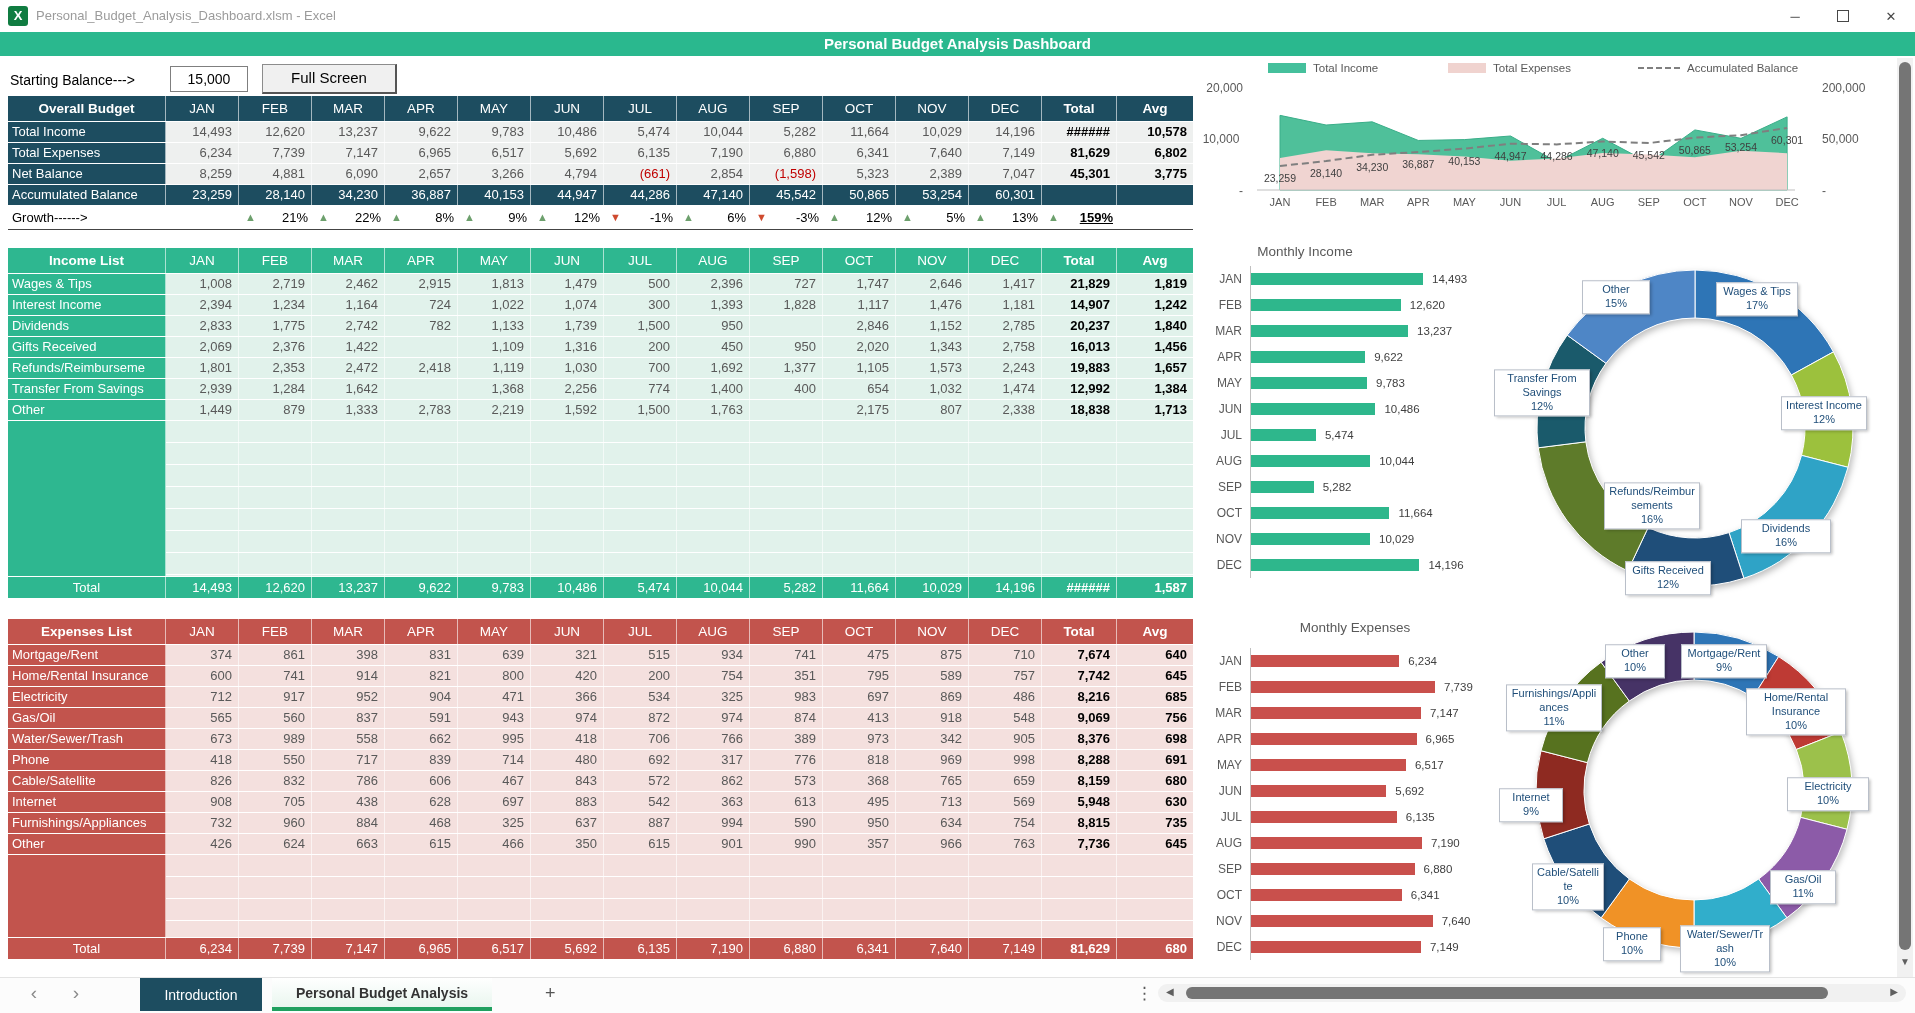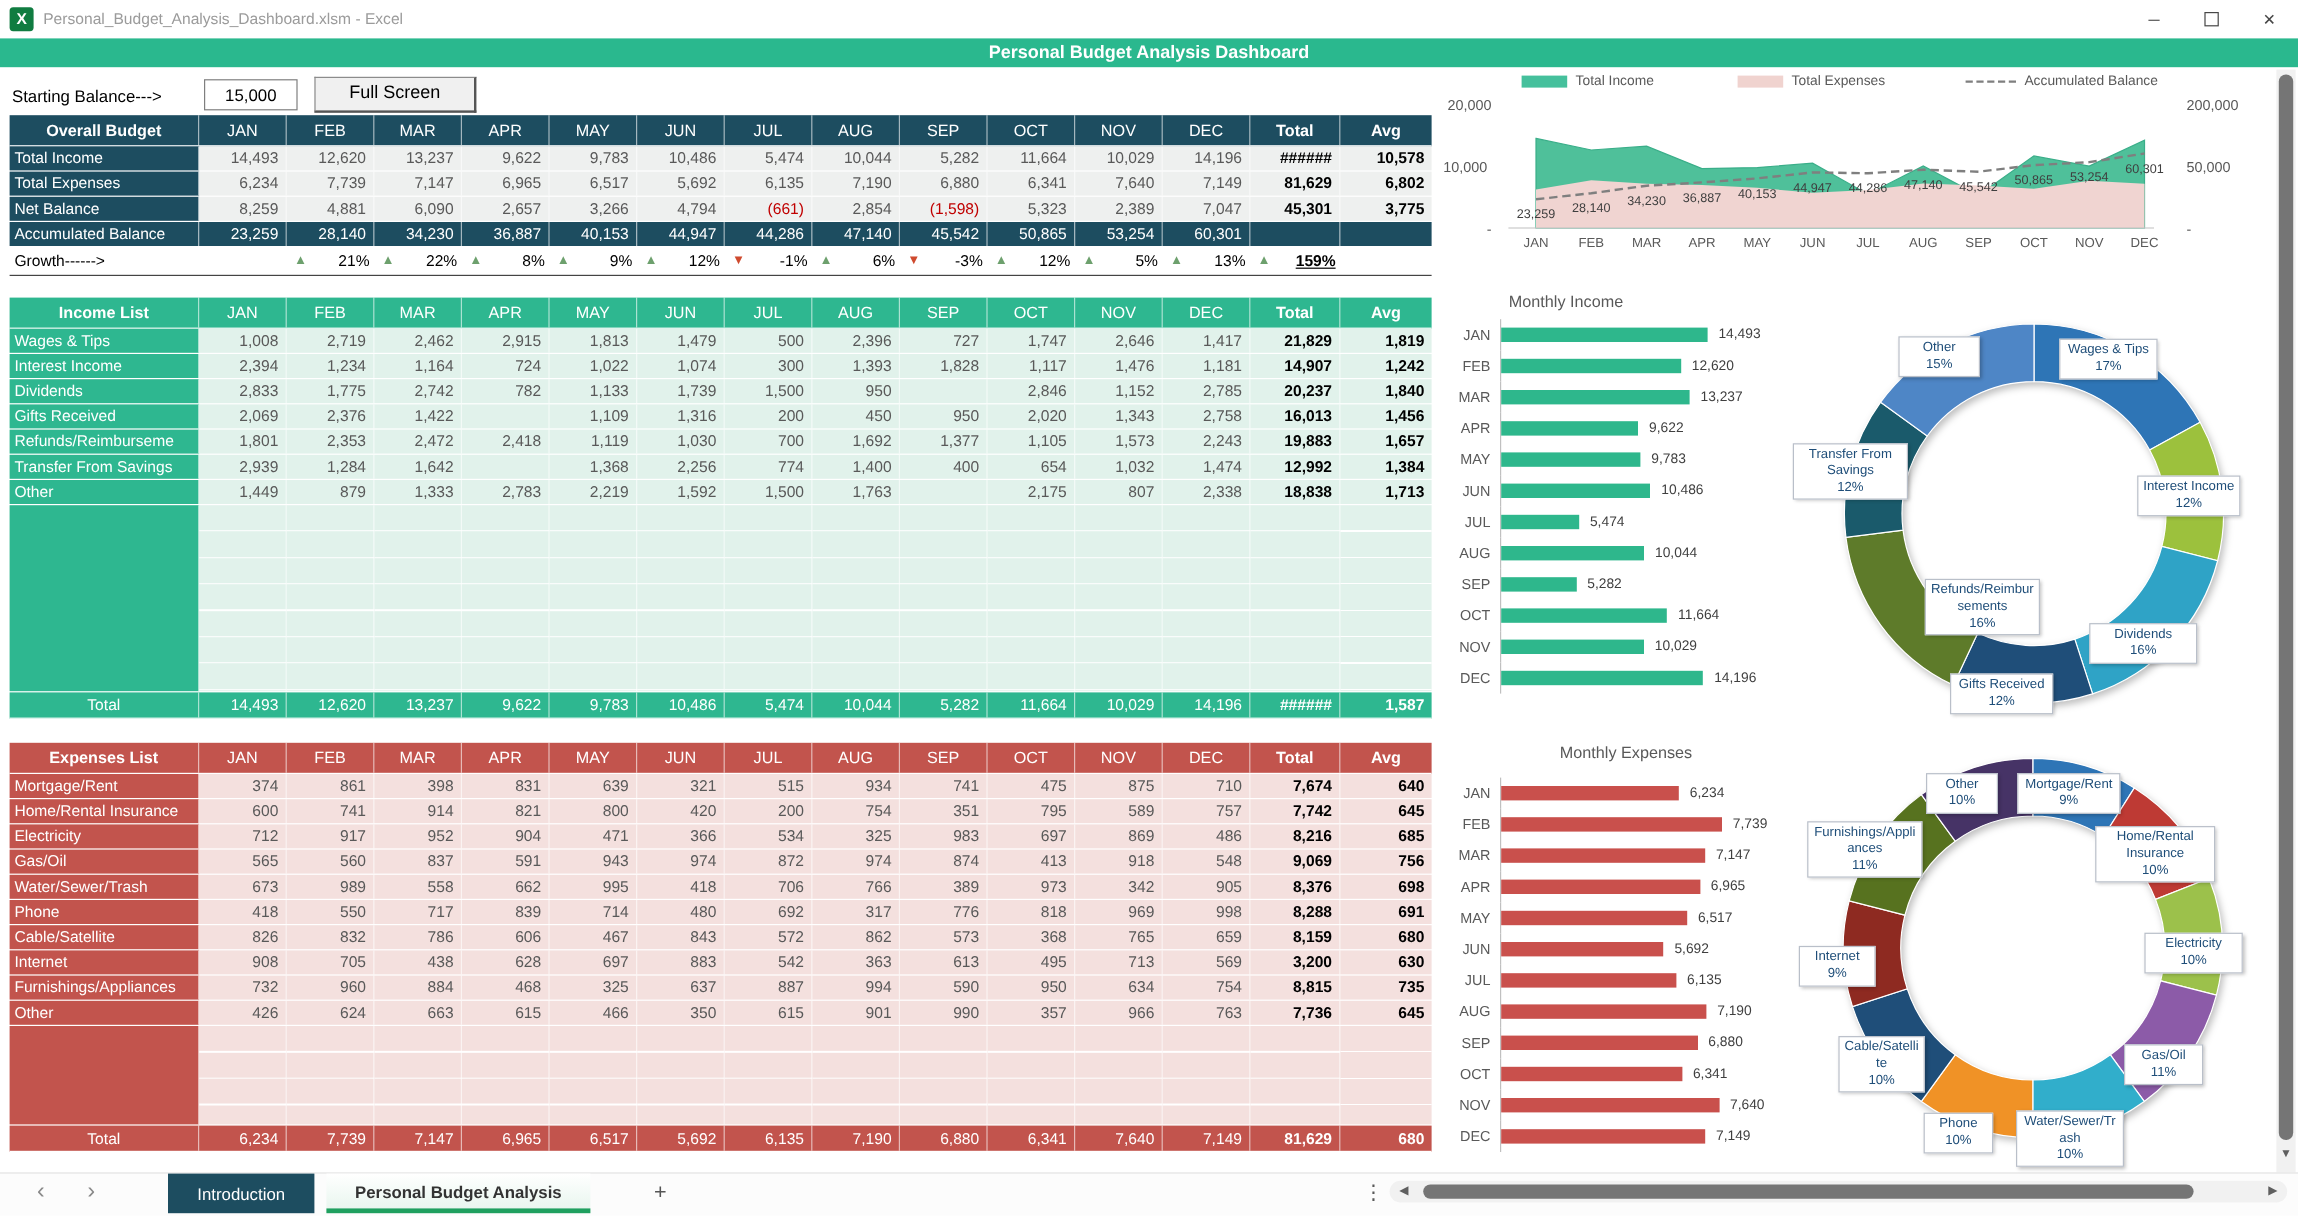--- a/index.html
+++ b/index.html
@@ -573,21 +573,21 @@
       <div class="xc c-red">438</div>
       <div class="xc c-red">628</div>
       <div class="xc c-red">697</div>
       <div class="xc c-red">883</div>
       <div class="xc c-red">542</div>
       <div class="xc c-red">363</div>
       <div class="xc c-red">613</div>
       <div class="xc c-red">495</div>
       <div class="xc c-red">713</div>
       <div class="xc c-red">569</div>
-      <div class="xt c-red bold">3,200</div>
+      <div class="xt c-red bold">5,948</div>
       <div class="xa c-red bold">630</div>
     </div>
     <div class="xrow drow">
       <div class="xl t-red">Furnishings/Appliances</div>
       <div class="xc c-red">732</div>
       <div class="xc c-red">960</div>
       <div class="xc c-red">884</div>
       <div class="xc c-red">468</div>
       <div class="xc c-red">325</div>
       <div class="xc c-red">637</div>

